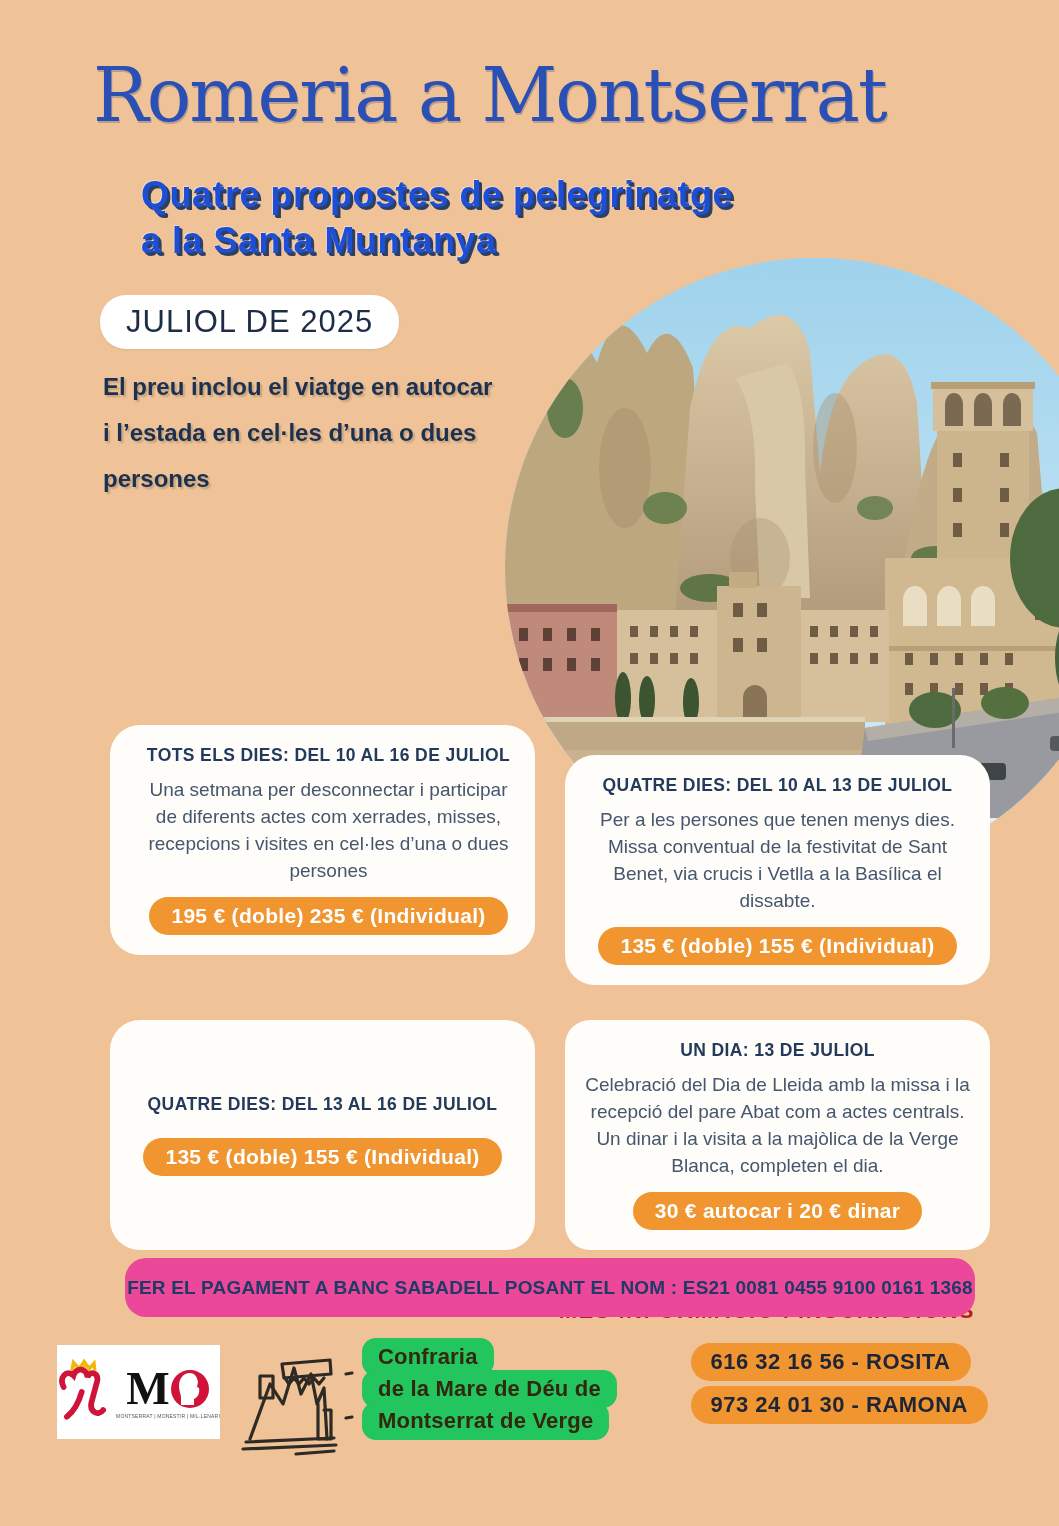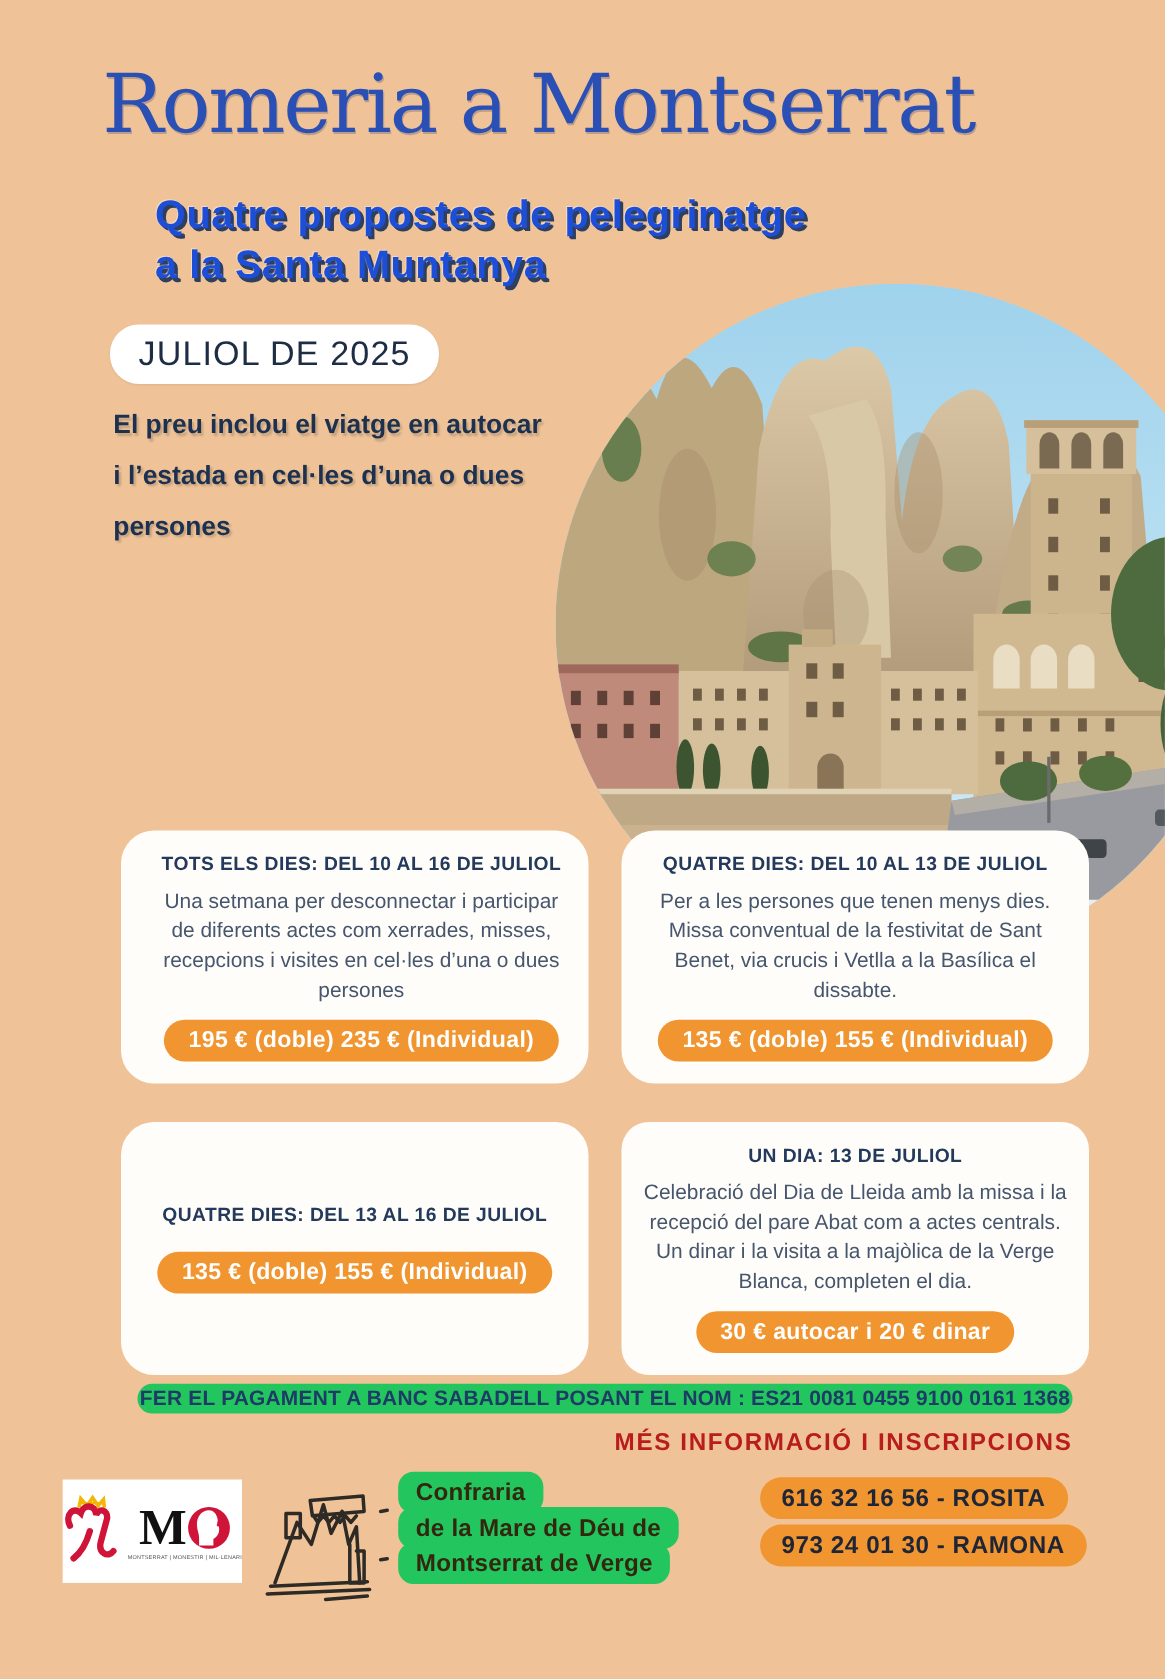--- a/index.html
+++ b/index.html
@@ -38,40 +38,40 @@
     position:absolute;left:505px;top:258px;width:620px;height:620px;
     border-radius:50%;overflow:hidden;z-index:1;background:#a9d9ef;
   }
   
   .card{
     position:absolute;width:425px;height:230px;background:#fffdfa;
     border-radius:30px;z-index:2;box-sizing:border-box;
     display:flex;flex-direction:column;align-items:center;justify-content:center;
     padding:18px 16px;text-align:center;
   }
-  .card.c1{left:110px;top:755px;padding-left:28px;}
+  .card.c1{left:110px;top:725px;padding-left:28px;}
   .card.c2{left:565px;top:755px;}
   .card.c3{left:110px;top:1020px;}
   .card.c4{left:565px;top:1020px;border-radius:25px;}
   .card-heading{
     font-size:17.5px;font-weight:700;letter-spacing:.4px;color:#233a5c;
     margin-bottom:10px;white-space:nowrap;
   }
   .card-body{
     font-size:19px;color:#46566d;line-height:27px;max-width:400px;
   }
   .price-pill{
     margin-top:13px;background:#f0952f;color:#ffffff;
     font-size:21px;font-weight:700;letter-spacing:.3px;
     padding:7px 22px;border-radius:24px;white-space:nowrap;
   }
   
   .payment-pill{
-    position:absolute;left:125px;top:1258px;width:850px;height:27px;
-    background:#22c55e;border-radius:21px;z-index:2;
+    position:absolute;left:125px;top:1258px;width:850px;height:59px;
+    background:#ec4899;border-radius:21px;z-index:2;
     display:flex;align-items:center;justify-content:center;
     font-size:19px;font-weight:700;letter-spacing:.2px;color:#1e3a66;white-space:nowrap;
   }
   .info-heading{
     position:absolute;right:84px;top:1298px;
     font-size:22px;font-weight:700;letter-spacing:1.5px;color:#b91c1c;white-space:nowrap;
   }
   
   .logo-box{
     position:absolute;left:57px;top:1345px;width:163px;height:94px;

